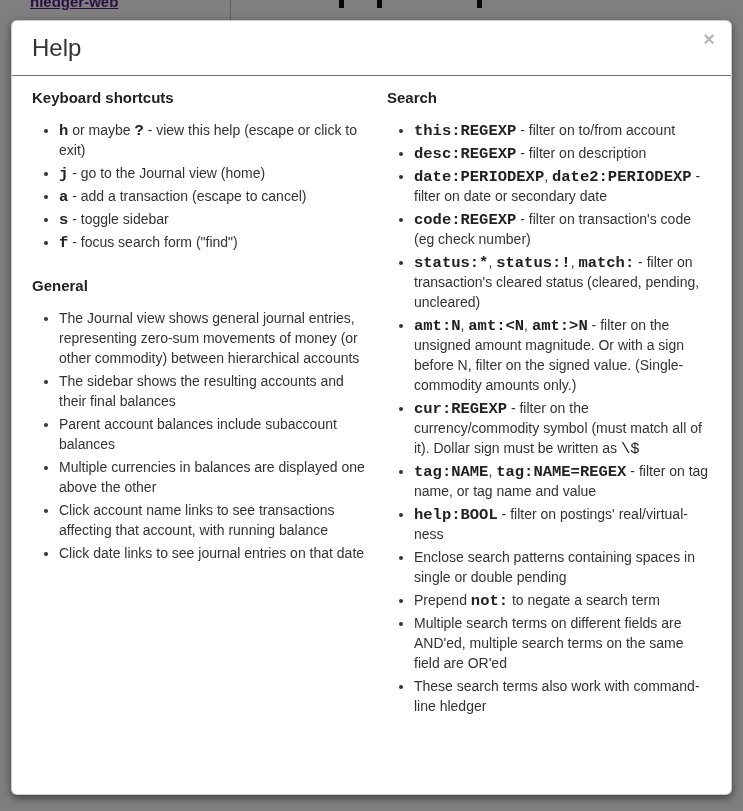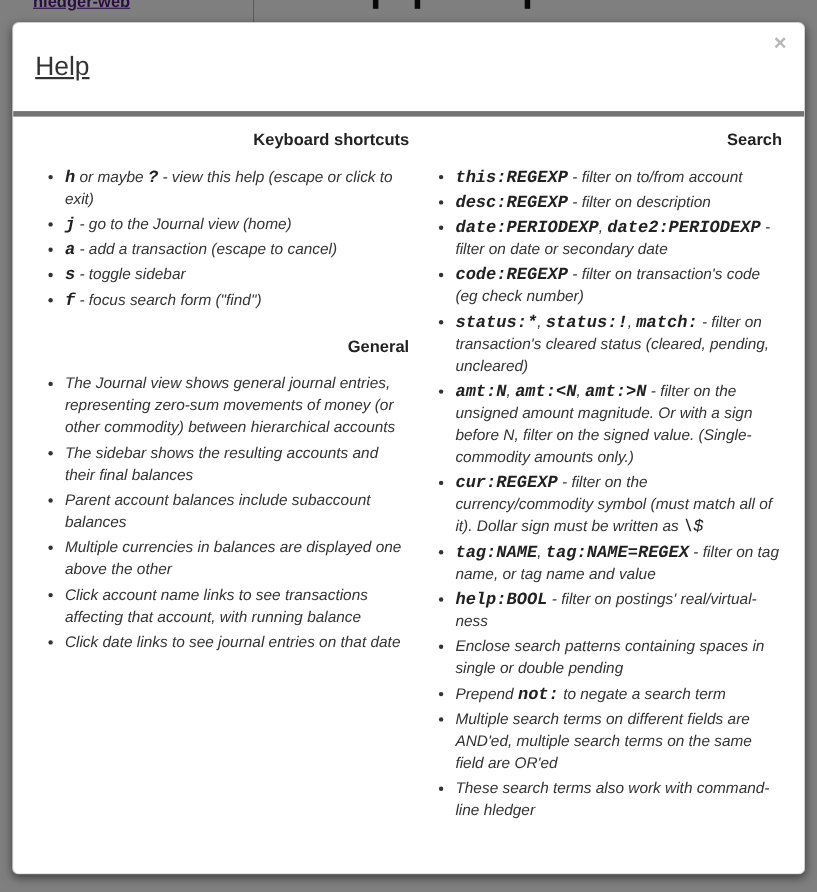--- a/index.html
+++ b/index.html
@@ -21,43 +21,43 @@
   .bg-mark.m1{left:339px;} .bg-mark.m2{left:377px;} .bg-mark.m3{left:477px;}
   
   .backdrop{position:absolute;inset:0;background:rgba(0,0,0,0.5);z-index:5;}
   
   .modal{
     position:absolute;left:11px;top:20px;width:721px;height:775px;
     box-sizing:border-box;background:#fff;border:1px solid rgba(0,0,0,0.2);
     border-radius:6px;box-shadow:0 3px 9px rgba(0,0,0,0.5);z-index:10;
   }
   .modal-header{
-    position:relative;padding:24px 20px;border-bottom:5px solid #737373;text-decoration:underline;
+    position:relative;padding:11px 20px;border-bottom:1px solid #737373;
   }
   .modal-title{
     margin:0;font-size:24px;font-weight:500;line-height:32px;color:#333;
   }
   .close-btn{
     position:absolute;top:8px;right:16px;
     background:none;border:none;padding:0;cursor:pointer;
     font-family:"Liberation Sans",sans-serif;
     font-size:20px;font-weight:bold;line-height:1;color:#b7b7b7;
   }
   .modal-body{
     display:flex;gap:15px;padding:13px 20px;box-sizing:border-box;
   }
   .col-left{width:340px;flex:0 0 340px;}
   .col-right{flex:1;min-width:0;}
   .help-section + .help-section{margin-top:25px;}
   .section-heading{
-    margin:0 0 13px 0;font-size:15px;font-weight:bold;color:#222;line-height:18px;text-align:right;
+    margin:0 0 13px 0;font-size:15px;font-weight:bold;color:#222;line-height:18px;
   }
   ul.help-list{margin:0;padding:0 0 0 27px;list-style:disc outside;}
   ul.help-list li{
-    margin:0 0 3px 0;line-height:20px;color:#333;font-style:italic;
+    margin:0 0 3px 0;line-height:20px;color:#333;
   }
   code.kbd{
     font-family:"Liberation Mono","DejaVu Sans Mono",monospace;
     font-weight:bold;font-size:15.5px;color:#222;line-height:1;
   }
   code.mono{
     font-family:"Liberation Mono","DejaVu Sans Mono",monospace;
     font-weight:normal;font-size:15.5px;color:#222;line-height:1;
   }
 </style>

